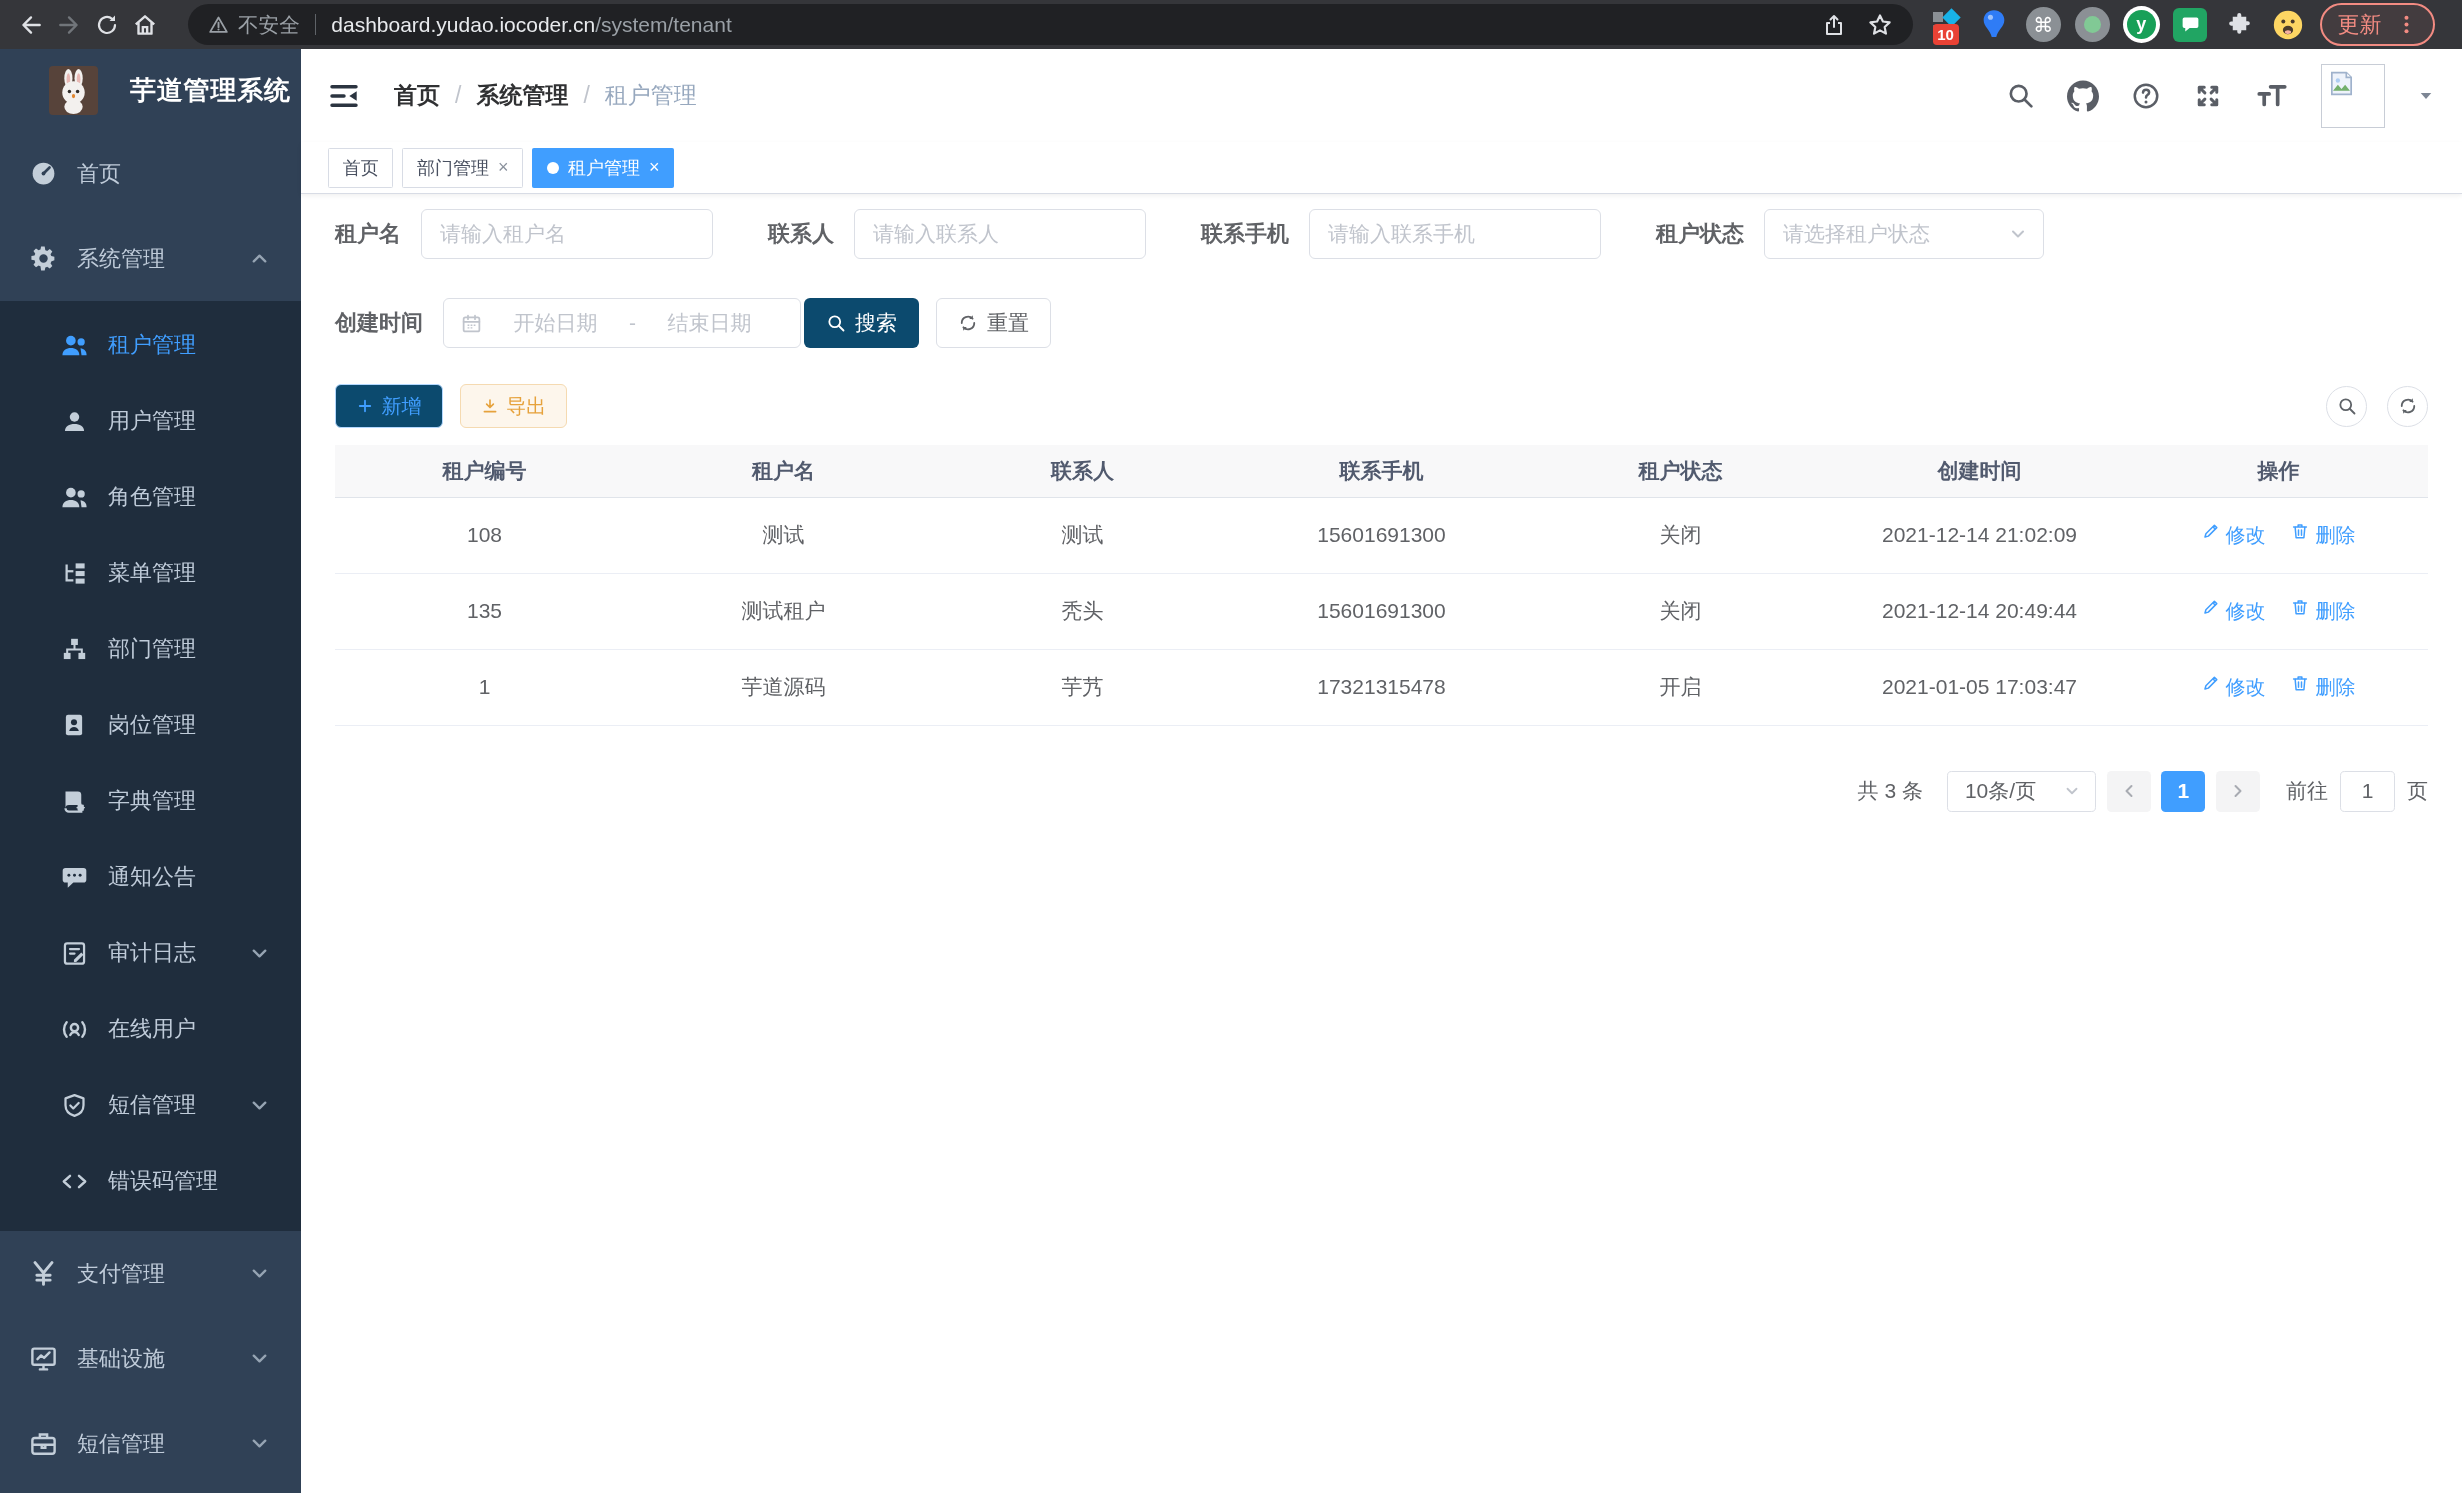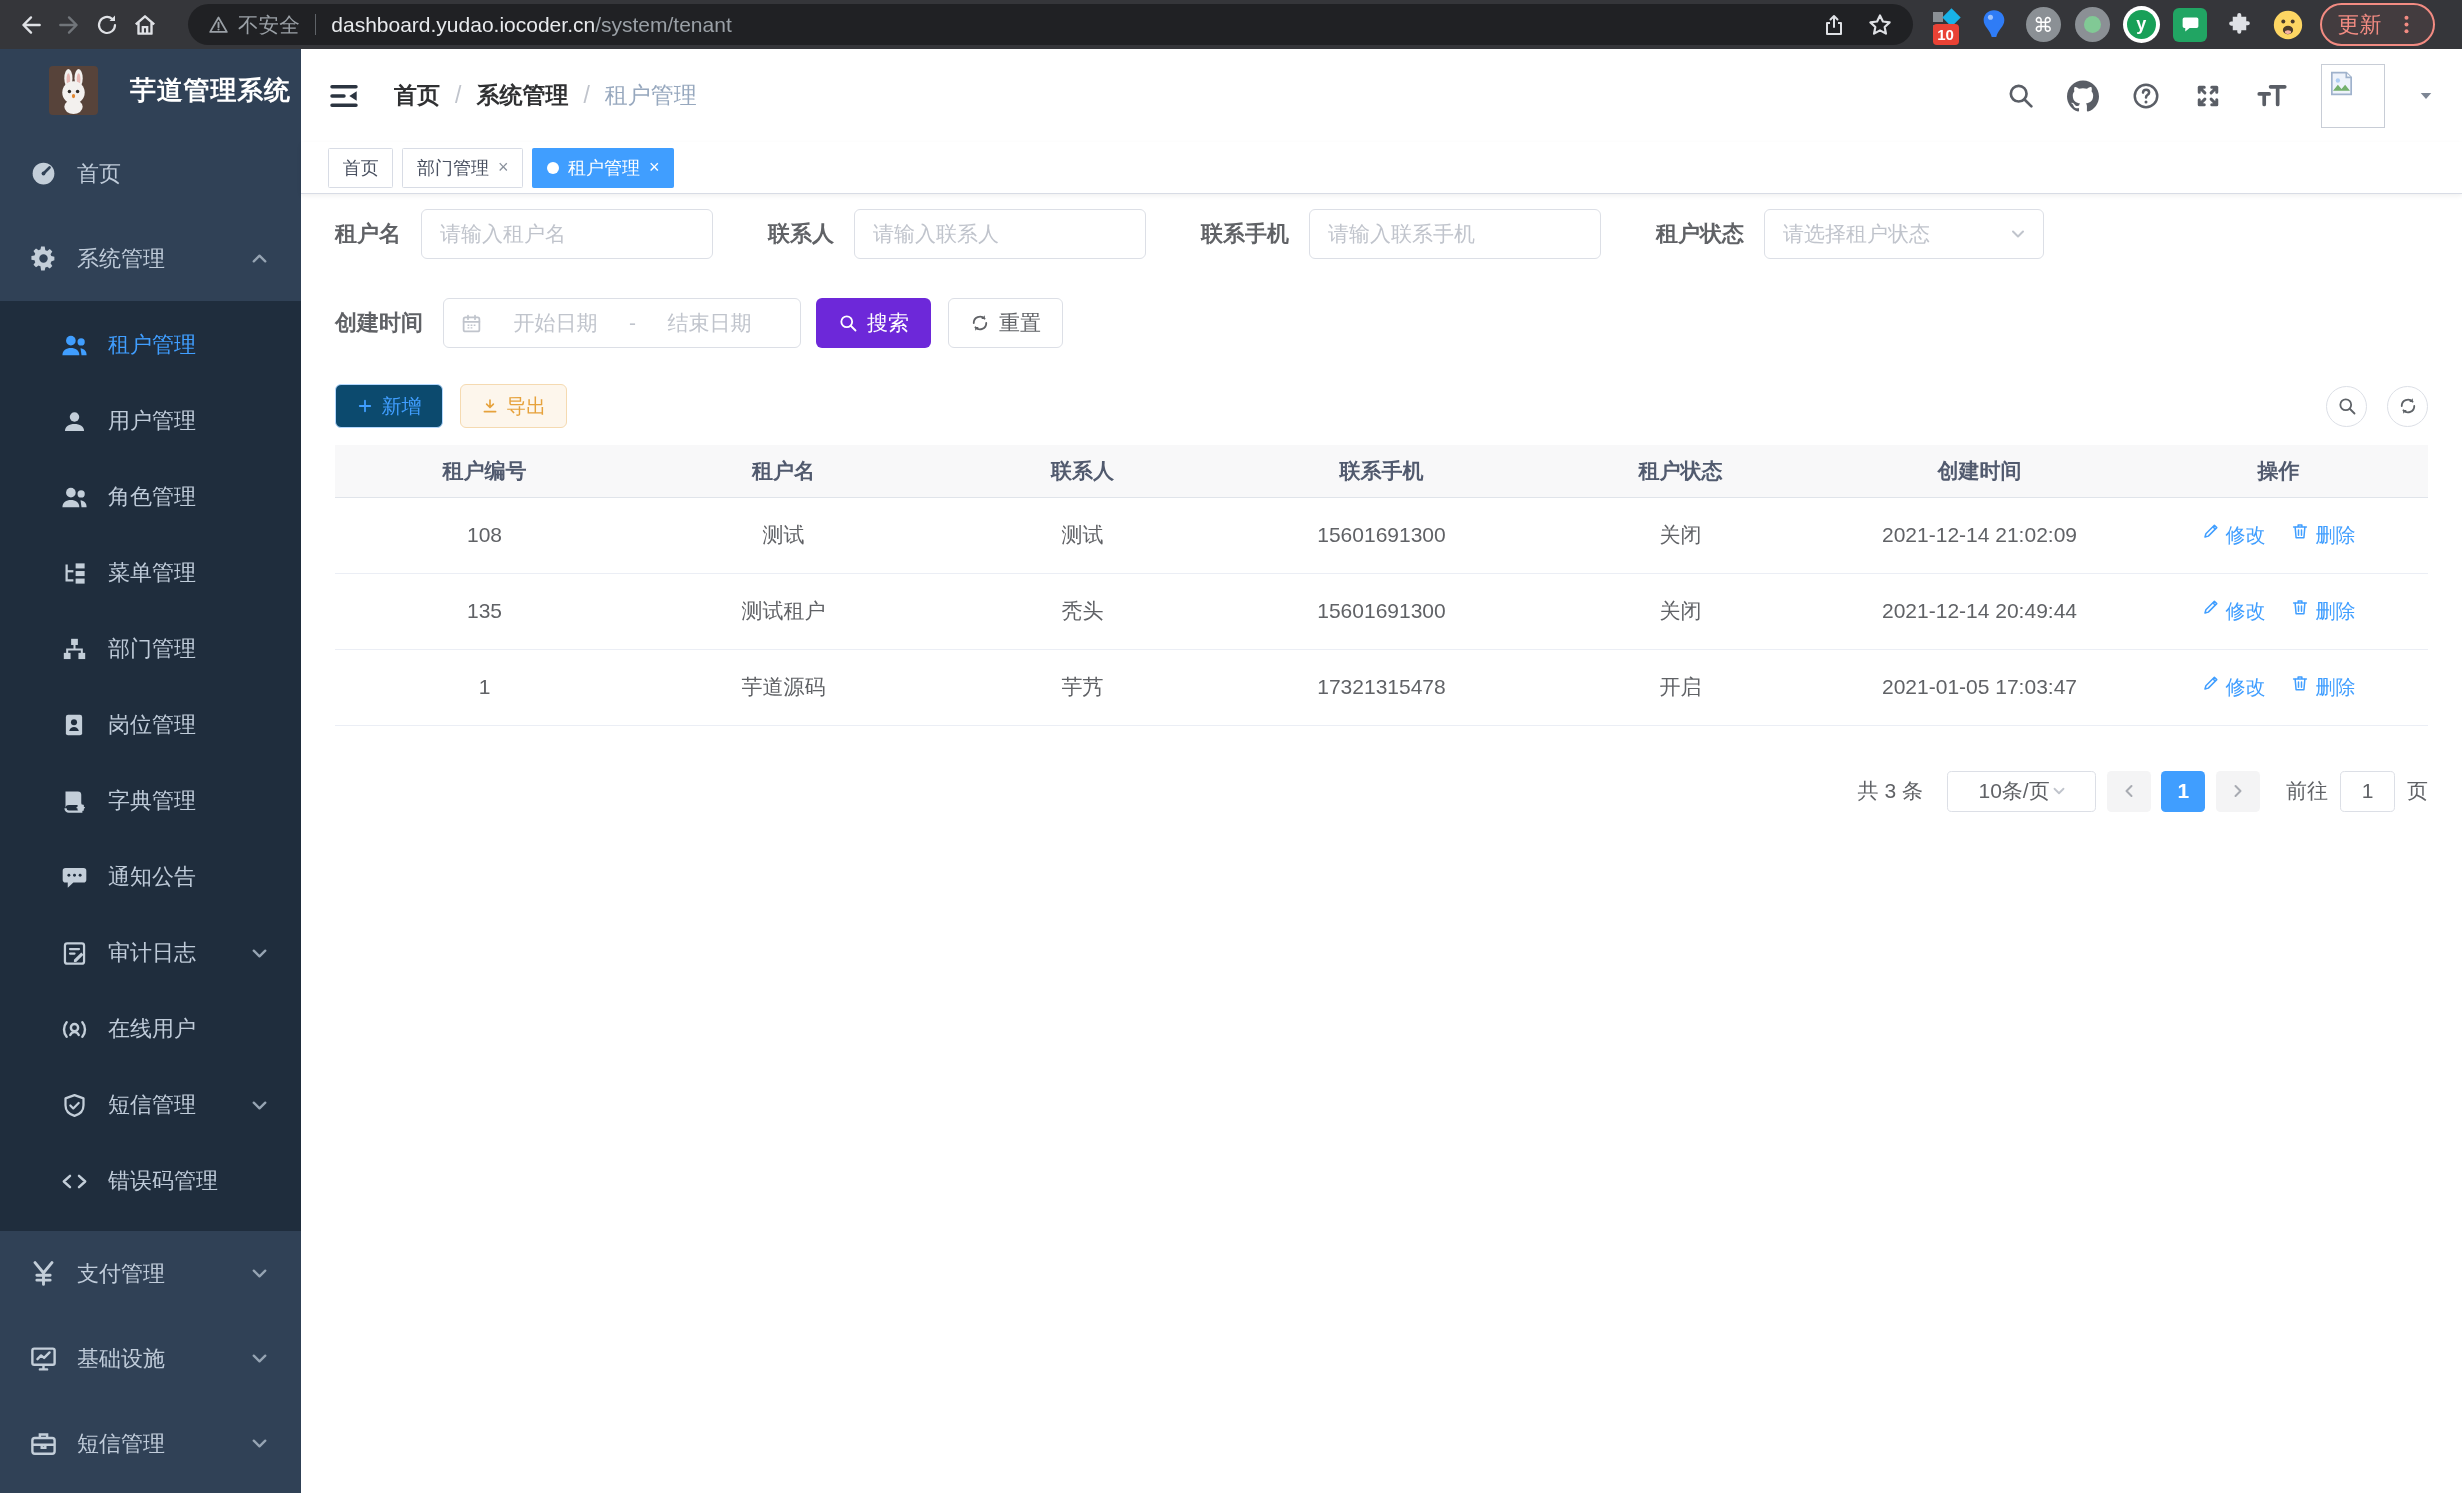--- a/index.html
+++ b/index.html
@@ -69,37 +69,37 @@
   .f-row { display:flex; align-items:center; height:50px; }
   .f-row.second { margin-top:39px; }
   .f-group { display:flex; align-items:center; margin-right:55px; }
   .f-label { font-size:22px; color:#606266; font-weight:700; margin-right:20px; white-space:nowrap; }
   .f-input { width:292px; height:50px; border:1.5px solid #dcdfe6; border-radius:6px; font-size:21px; color:#606266; padding:0 18px; outline:none; font-family:inherit; }
   .f-input::placeholder { color:#c0c4cc; }
   .f-select { width:280px; height:50px; border:1.5px solid #dcdfe6; border-radius:6px; display:flex; align-items:center; justify-content:space-between; padding:0 15px 0 18px; color:#c0c4cc; font-size:21px; cursor:pointer; }
   .f-date { width:358px; height:50px; border:1.5px solid #dcdfe6; border-radius:6px; display:flex; align-items:center; padding:0 17px; color:#c0c4cc; font-size:21px; gap:0; }
   .f-date .ph { flex:1; text-align:center; }
   .btn { height:50px; border-radius:6px; display:flex; align-items:center; gap:9px; font-size:21px; padding:0 21px; cursor:pointer; border:1.5px solid transparent; }
-  .btn-search { background:#6d28d9; color:#fff; margin-left:15px; }
+  .btn-search { background:#0c4a6e; color:#fff; margin-left:3px; }
   .btn-reset { background:#fff; color:#606266; border-color:#dcdfe6; margin-left:17px; }
   .toolbar { margin-top:36px; display:flex; align-items:center; }
   .btn-sm { height:44px; border-radius:6px; display:flex; align-items:center; gap:7.6px; font-size:20px; padding:0 20px; cursor:pointer; }
   .btn-add { background:#0c4a6e; border:1.5px solid #b3d8ff; color:#409eff; }
   .btn-export { background:#fdf6ec; border:1.5px solid #f5dab1; color:#e6a23c; margin-left:17px; }
   .mini { margin-left:auto; display:flex; gap:20px; }
   .circ { width:41px; height:41px; border:1.5px solid #dcdfe6; border-radius:50%; display:flex; align-items:center; justify-content:center; color:#5f6368; cursor:pointer; }
 
   table.grid { width:100%; border-collapse:collapse; margin-top:17px; table-layout:fixed; }
   .grid th { background:#f8f8f9; color:#515a6e; font-weight:700; font-size:21px; height:52px; border-bottom:1.5px solid #e0e4ea; text-align:center; }
   .grid td { height:76px; font-size:21px; color:#606266; border-bottom:1.5px solid #ebeef5; text-align:center; }
   .act { color:#409eff; font-size:20px; display:inline-flex; align-items:flex-start; gap:6px; margin:0 10px; cursor:pointer; text-decoration:none; }
 
   .pagination { display:flex; align-items:center; justify-content:flex-end; margin-top:45px; font-size:21px; color:#606266; }
   .pg-total { margin-right:24px; }
-  .pg-size { width:149px; height:41px; border:1.5px solid #dcdfe6; border-radius:4.6px; display:flex; align-items:center; justify-content:center; padding:0 13.7px 0 17px; color:#606266; cursor:pointer; }
+  .pg-size { width:149px; height:41px; border:1.5px solid #dcdfe6; border-radius:4.6px; display:flex; align-items:center; justify-content:space-between; padding:0 13.7px 0 17px; color:#606266; cursor:pointer; }
   .pg-btn { width:44px; height:41px; background:#f4f4f5; border-radius:4.6px; display:flex; align-items:center; justify-content:center; color:#a8abb2; margin-left:10.7px; cursor:pointer; }
   .pg-page { width:44px; height:41px; background:#409eff; border-radius:4.6px; display:flex; align-items:center; justify-content:center; color:#fff; font-weight:700; margin-left:10.7px; cursor:pointer; }
   .pg-goto { margin-left:26px; display:flex; align-items:center; gap:12px; }
   .pg-input { width:55px; height:41px; border:1.5px solid #dcdfe6; border-radius:4.6px; text-align:center; font-size:21px; color:#606266; outline:none; font-family:inherit; }
 </style>
 </head>
 <body>
 
 <svg width="0" height="0" style="position:absolute">
   <defs>

